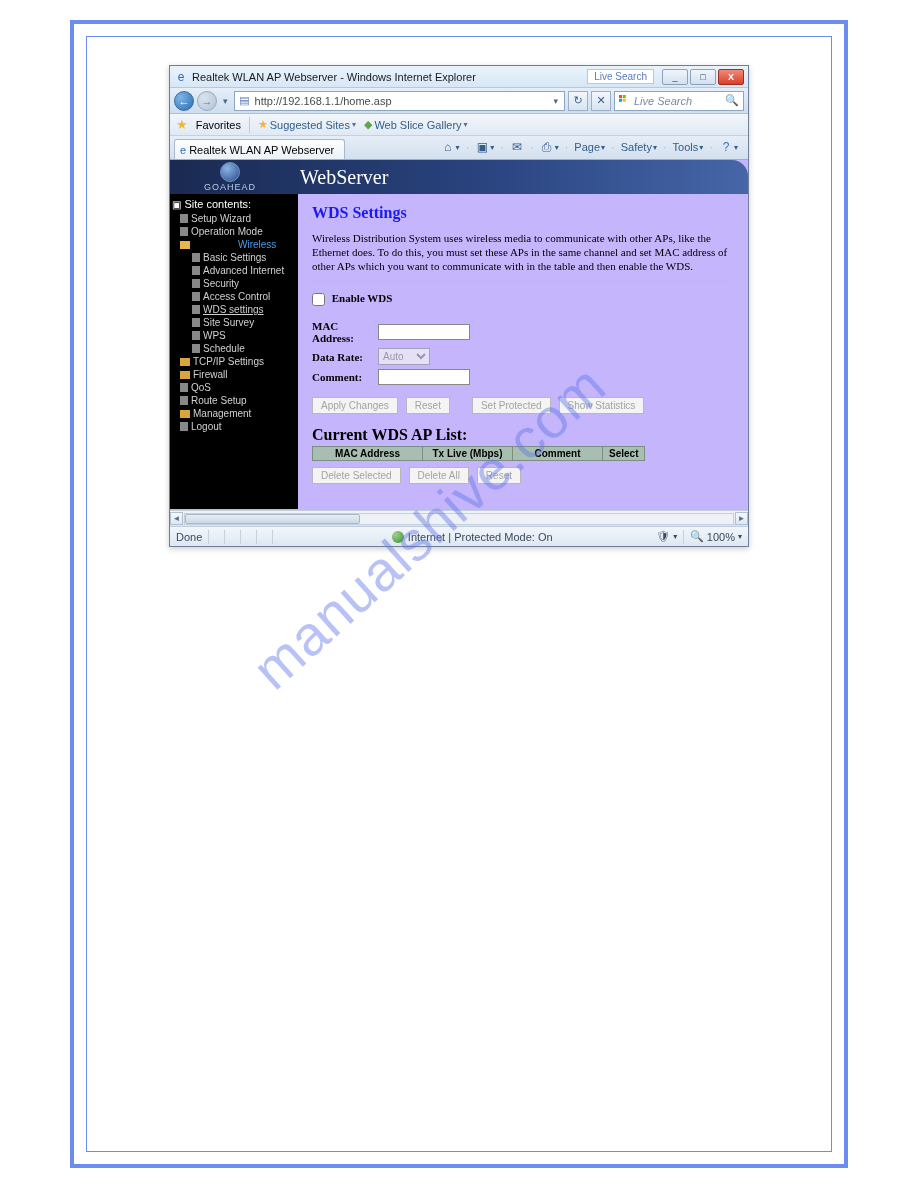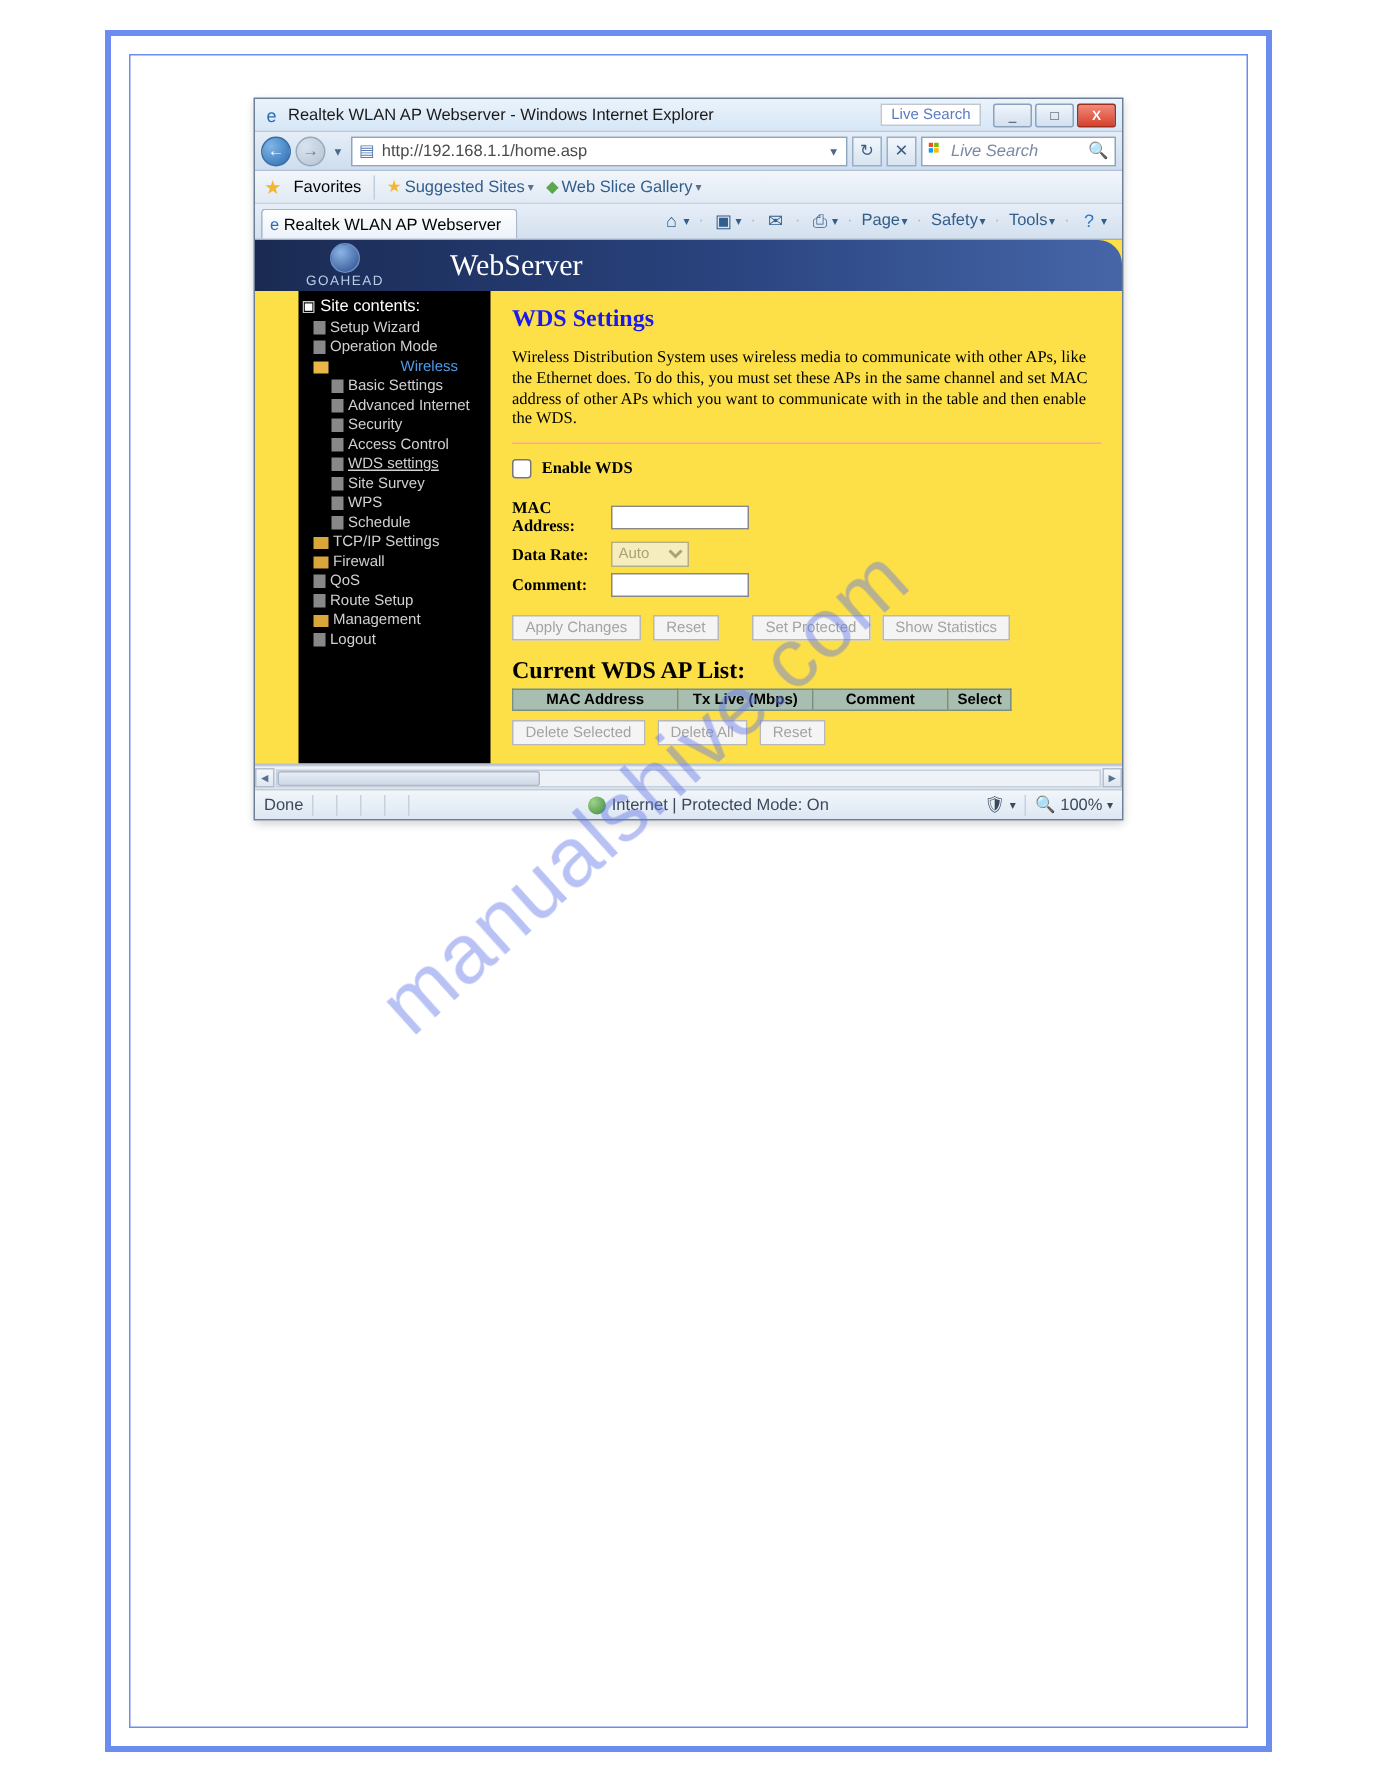--- a/index.html
+++ b/index.html
@@ -110,23 +110,23 @@
   .tab .ie-ico{color:#2c6cb5;font-size:11px;}
   .cmdbar {
     flex:1; display:flex; align-items:center; justify-content:flex-end;
     gap:4px; padding-right:4px; height:24px;
   }
   .cmd-btn { display:flex;align-items:center;gap:1px;color:#335d8a;font-size:11px; padding:0 2px;}
   .cmd-btn .dd{font-size:8px;}
   .cmd-ico { width:14px;height:14px;display:flex;align-items:center;justify-content:center;font-size:12px;}
   
   .content-area {
-    display:flex; height:350px; background:#fde047;
+    display:flex; height:350px; background:#c4b5fd;
     border-bottom:1px solid #b6c2d0;
-    position:relative; overflow:hidden;padding-left:29px;
+    position:relative; overflow:hidden;
   }
   .banner {
     position:absolute; left:0; right:0; top:0; height:34px;
     background:linear-gradient(90deg,#1a2a52,#2a4480 55%,#4666a8);
     display:flex;align-items:center;
     border-top-right-radius:16px;
     z-index:1;
   }
   .banner-logo {
     width:120px; height:34px; display:flex;flex-direction:column;align-items:center;justify-content:center;

